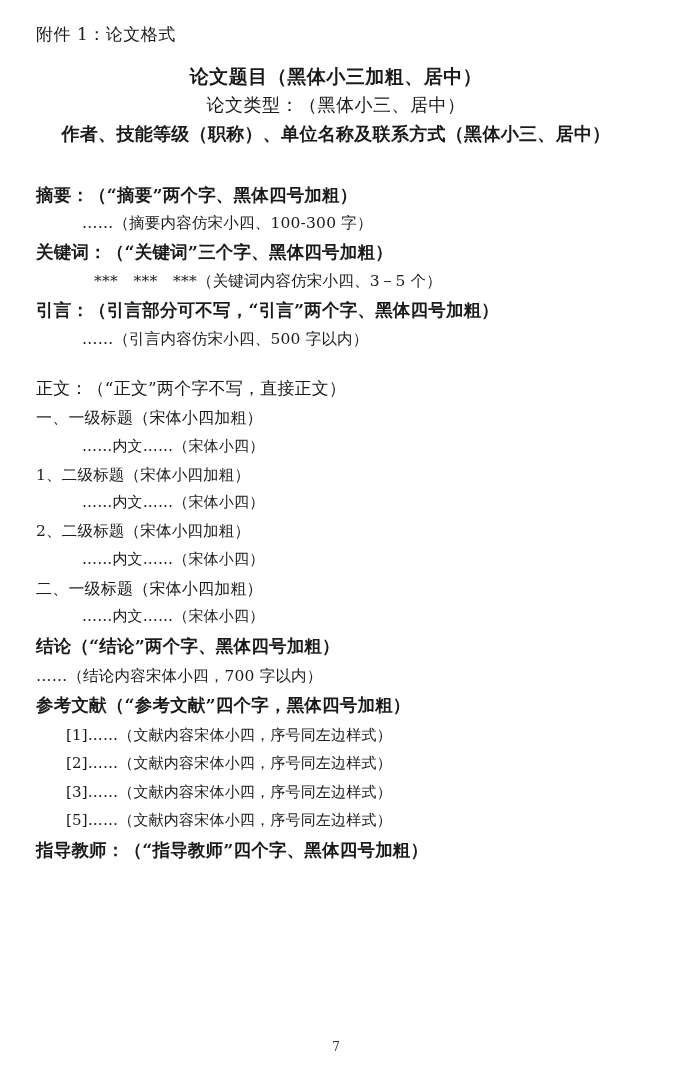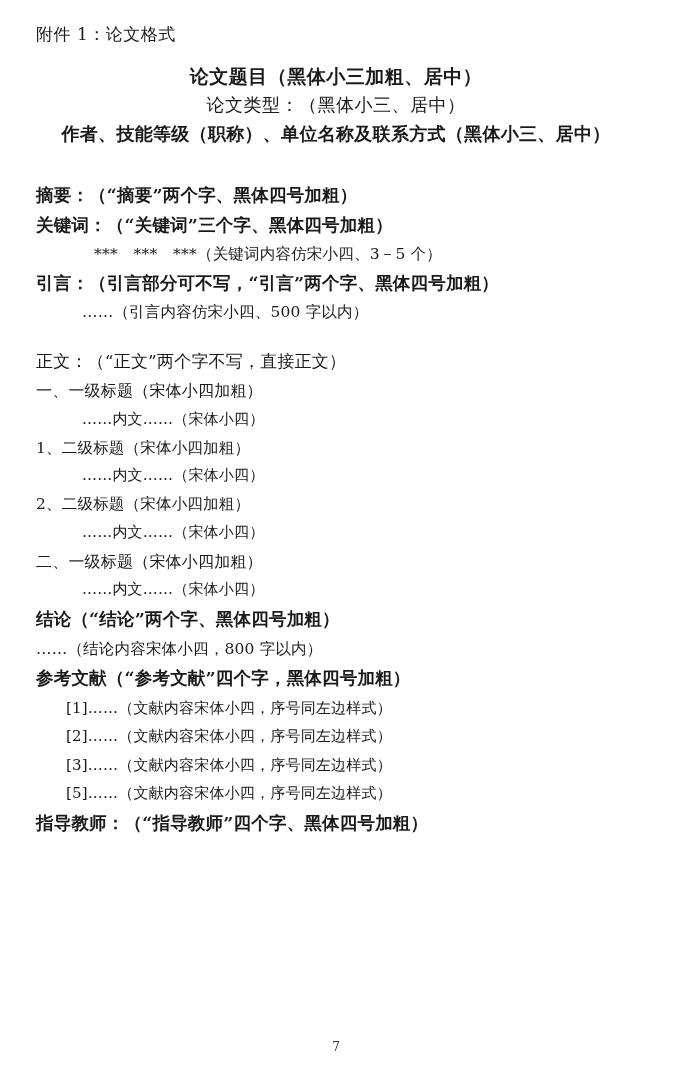--- a/index.html
+++ b/index.html
@@ -115,20 +115,21 @@
 
   <div class="title-block">
     <div class="doc-title">论文题目（黑体小三加粗、居中）</div>
     <div class="doc-subtitle">论文类型：（黑体小三、居中）</div>
     <div class="doc-authorline">作者、技能等级（职称）、单位名称及联系方式（黑体小三、居中）</div>
   </div>
 
   <div class="spacer-lg"></div>
 
   <div class="sec-head">摘要：（“摘要”两个字、黑体四号加粗）</div>
+  <div class="sec-body">……（摘要内容仿宋小四、100-300 字）</div>
 
   <div class="sec-head">关键词：（“关键词”三个字、黑体四号加粗）</div>
   <div class="sec-body kw">***　***　***（关键词内容仿宋小四、3－5 个）</div>
 
   <div class="sec-head">引言：（引言部分可不写，“引言”两个字、黑体四号加粗）</div>
   <div class="sec-body">……（引言内容仿宋小四、500 字以内）</div>
 
   <div class="spacer-md"></div>
 
   <div class="plain-line">正文：（“正文”两个字不写，直接正文）</div>
@@ -139,21 +140,21 @@
   <div class="h2-line">1、二级标题（宋体小四加粗）</div>
   <div class="inner-line">……内文……（宋体小四）</div>
 
   <div class="h2-line">2、二级标题（宋体小四加粗）</div>
   <div class="inner-line">……内文……（宋体小四）</div>
 
   <div class="h1-line">二、一级标题（宋体小四加粗）</div>
   <div class="inner-line">……内文……（宋体小四）</div>
 
   <div class="sec-head">结论（“结论”两个字、黑体四号加粗）</div>
-  <div class="h2-line">……（结论内容宋体小四，800 字以内）</div>
+  <div class="h2-line">……（结论内容宋体小四，700 字以内）</div>
 
   <div class="sec-head">参考文献（“参考文献”四个字，黑体四号加粗）</div>
   <div class="ref-line">[1]……（文献内容宋体小四，序号同左边样式）</div>
   <div class="ref-line">[2]……（文献内容宋体小四，序号同左边样式）</div>
   <div class="ref-line">[3]……（文献内容宋体小四，序号同左边样式）</div>
   <div class="ref-line">[5]……（文献内容宋体小四，序号同左边样式）</div>
 
   <div class="sec-head">指导教师：（“指导教师”四个字、黑体四号加粗）</div>
 
   <div class="page-number">7</div>

